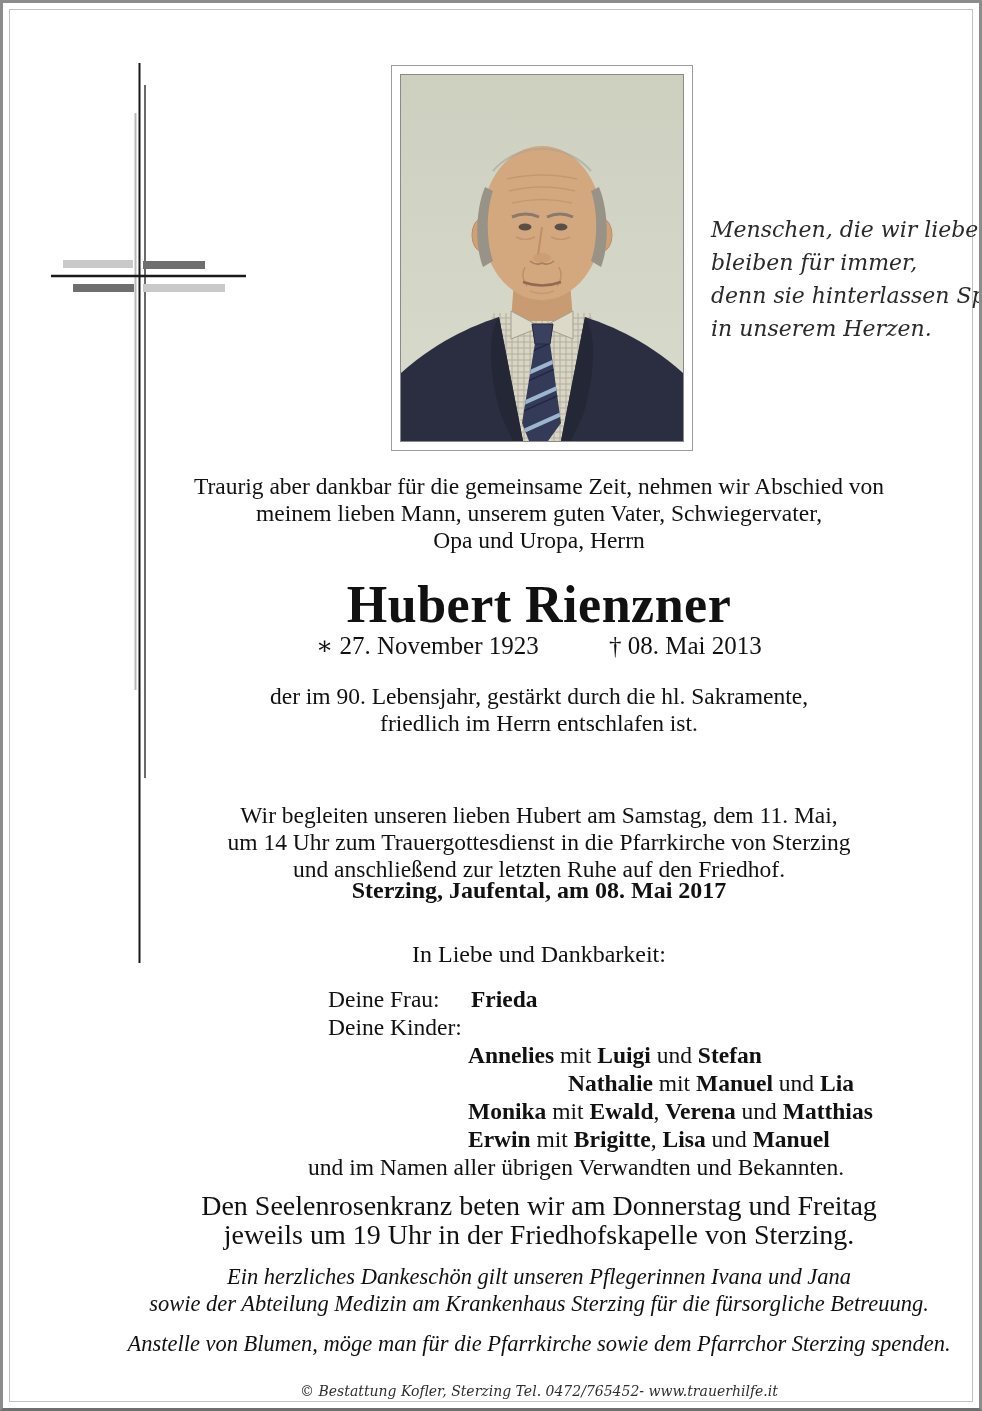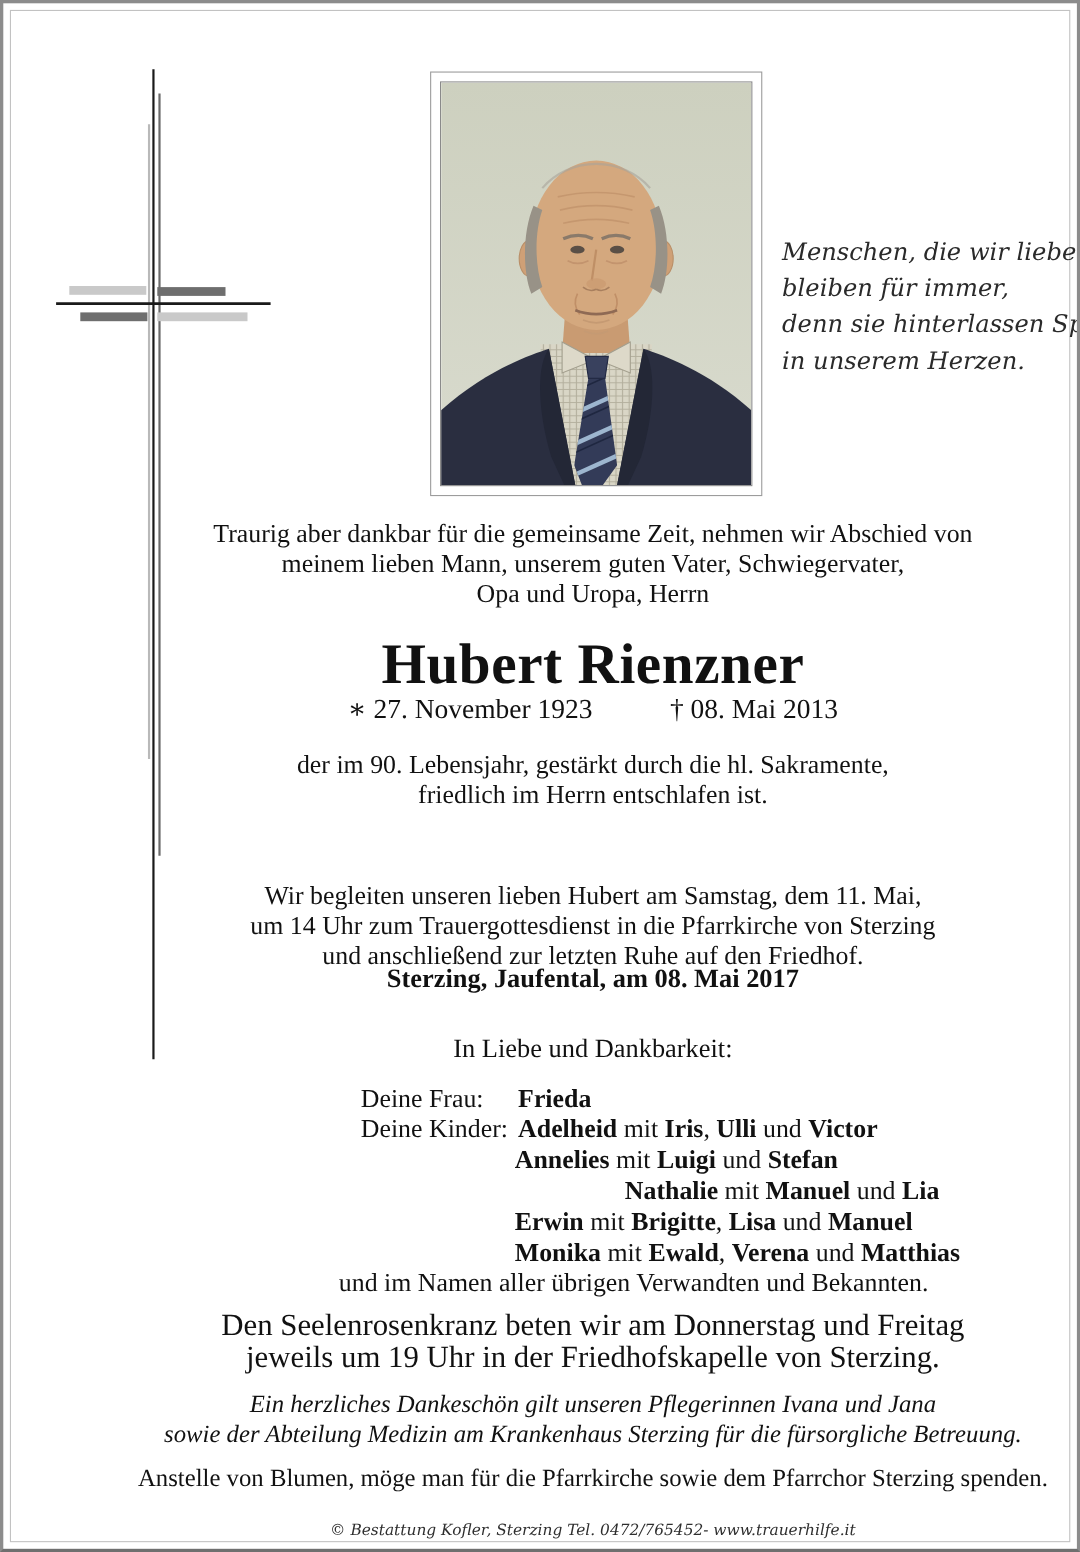--- a/index.html
+++ b/index.html
@@ -60,21 +60,21 @@
   .funeral{top:756px;font-size:23.5px;line-height:27px;margin-top:43px;}
   .place-date{top:874px;font-size:24px;font-weight:bold;line-height:27px;}
   .gratitude{top:938px;font-size:24px;line-height:27px;}
   .family{position:absolute;left:0;top:982px;width:100%;font-size:23.5px;}
   .family-row{position:relative;height:28px;line-height:28px;white-space:nowrap;padding-left:40px;}
   .family-label{position:absolute;}
   .family-value{position:absolute;text-align:right;}
   .family b{font-weight:bold;}
   .rosary{top:1188px;font-size:28px;line-height:29px;}
   .thanks{top:1260px;font-size:22.5px;line-height:27px;font-style:italic;}
-  .donation{top:1328px;font-size:22.5px;line-height:26px;}
+  .donation{top:1328px;font-size:22.5px;line-height:26px;font-style:italic;}
   .footer{
     top:1380px;font-size:14px;line-height:16px;
     font-family:cursive,"DejaVu Serif",serif;font-style:italic;
     color:#2e2e2e;
   }
 </style>
 </head>
 <body>
 
 <div class="card">
@@ -209,33 +209,32 @@
 
   <div class="tblock gratitude">In Liebe und Dankbarkeit:</div>
 
   <div class="family">
       <div class="family-row">
         <span class="family-label" style="left: 325px;">Deine Frau:</span>
         <span class="family-value" style="left: 468px;"><b>Frieda</b></span>
       </div>
       <div class="family-row">
         <span class="family-label" style="left: 325px;">Deine Kinder:</span>
-        <span class="family-value" style="left: 468px;"><b>Adelheid</b><span> mit </span><b>Iris</b><span>, </span><b>Ulli</b><span> und </span><b>Victor</b></span>
       </div>
       <div class="family-row">
         <span class="family-value" style="left: 465px;"><b>Annelies</b><span> mit </span><b>Luigi</b><span> und </span><b>Stefan</b></span>
       </div>
       <div class="family-row">
         <span class="family-value" style="left: 565px;"><b>Nathalie</b><span> mit </span><b>Manuel</b><span> und </span><b>Lia</b></span>
       </div>
       <div class="family-row">
+        <span class="family-value" style="left: 465px;"><b>Monika</b><span> mit </span><b>Ewald</b><span>, </span><b>Verena</b><span> und </span><b>Matthias</b></span>
+      </div>
+      <div class="family-row">
         <span class="family-value" style="left: 465px;"><b>Erwin</b><span> mit </span><b>Brigitte</b><span>, </span><b>Lisa</b><span> und </span><b>Manuel</b></span>
-      </div>
-      <div class="family-row">
-        <span class="family-value" style="left: 465px;"><b>Monika</b><span> mit </span><b>Ewald</b><span>, </span><b>Verena</b><span> und </span><b>Matthias</b></span>
       </div>
       <div class="family-row">
         <span class="family-value" style="left: 305px;"><span>und im Namen aller übrigen Verwandten und Bekannten.</span></span>
       </div>
     </div>
 
   <div class="tblock rosary">
     <div>Den Seelenrosenkranz beten wir am Donnerstag und Freitag</div>
     <div>jeweils um 19 Uhr in der Friedhofskapelle von Sterzing.</div>
   </div>

